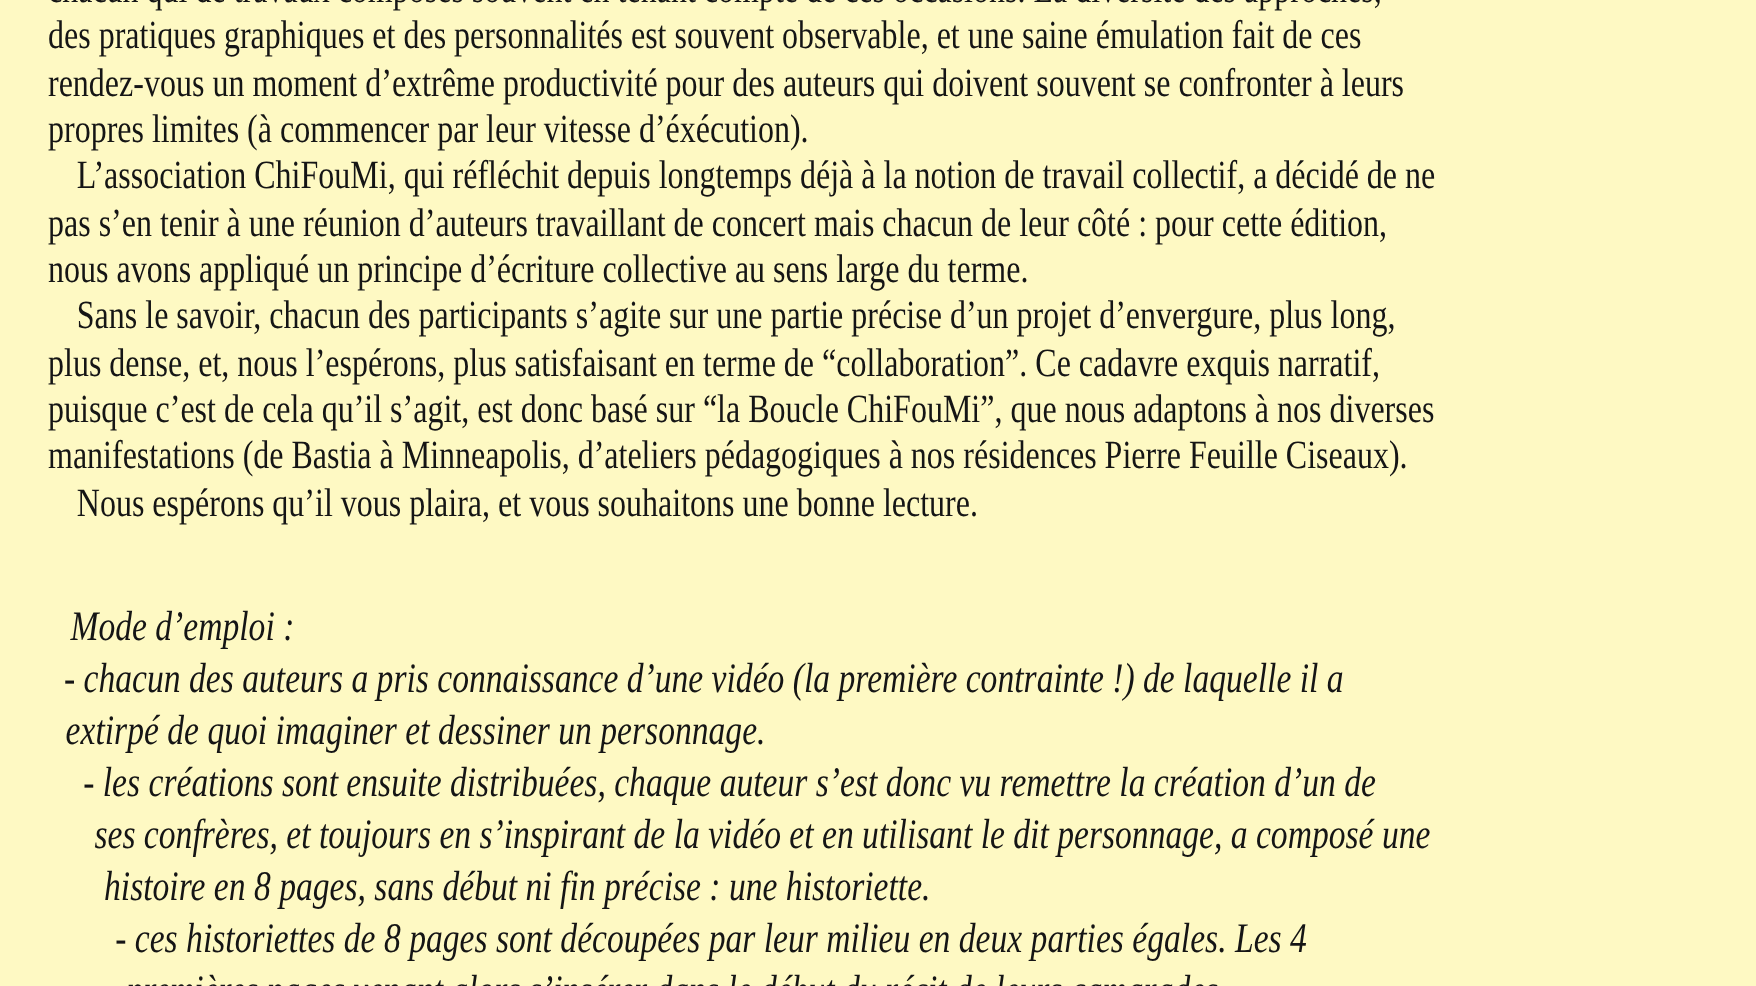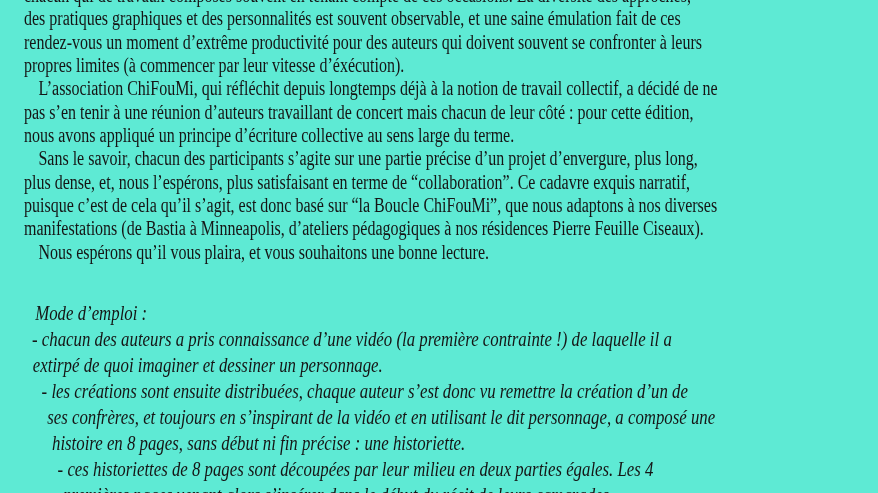--- a/index.html
+++ b/index.html
@@ -1,20 +1,20 @@
 <!DOCTYPE html>
 <html><head>
 <meta charset="utf-8">
 <style>
   html, body { margin: 0; padding: 0; background: #ffffff; }
   .page {
     position: relative;
     width: 878px;
     height: 493px;
-    background: #5eead4;
+    background: #fef9c3;
     overflow: hidden;
     font-family: "Liberation Serif", serif;
     color: #151515;
   }
   
   .scale-wrap {
     position: absolute;
     left: 0; top: 0;
     width: 1098px;
     height: 493px;

